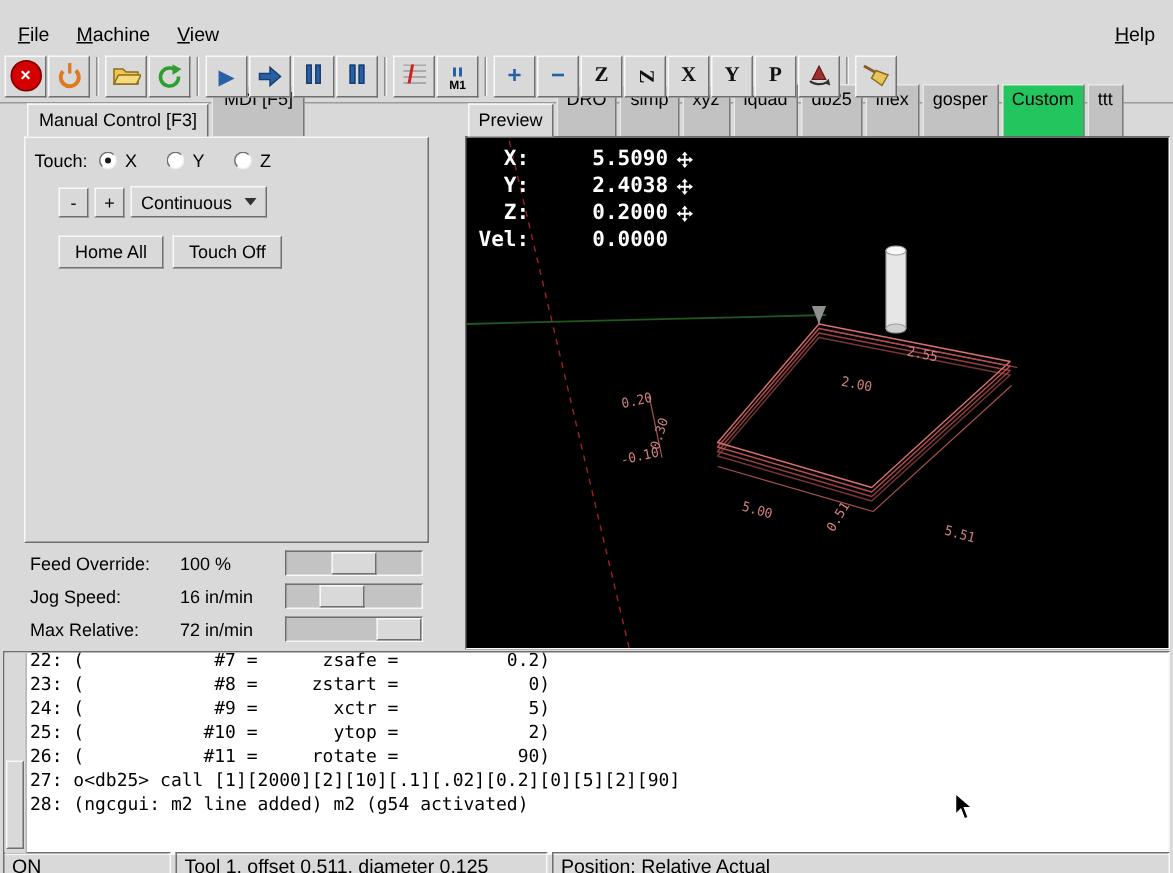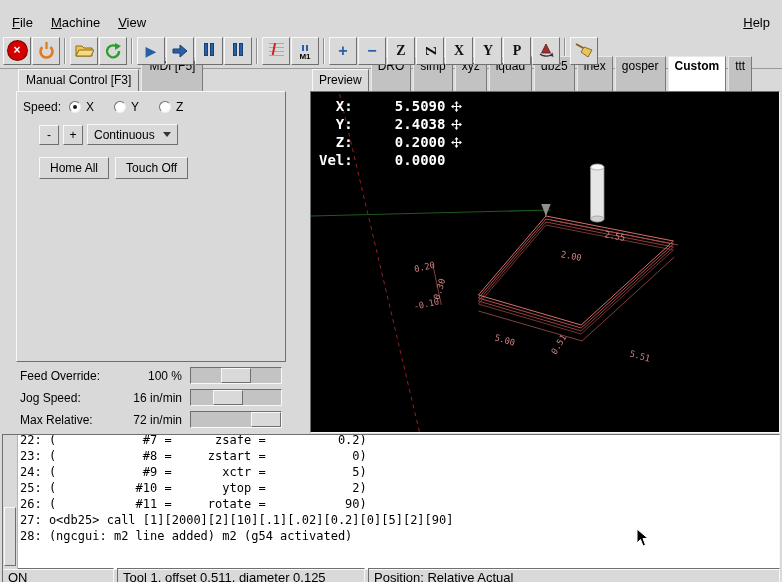--- a/index.html
+++ b/index.html
@@ -45,21 +45,21 @@
   .main { display: flex; height: 364px; }
 
   
   .left-panel { width: 286px; display: flex; flex-direction: column; padding: 0 0 0 16px; flex: none; }
   .tabs-row { display: flex; align-items: flex-end; height: 22px; padding-left: 2px; }
   .tab { height: 35px; line-height: 18px; padding: 0 7px; background: #c2c2c2;
          border: 1px solid; border-color: #e8e8e8 #7a7a7a #7a7a7a #e8e8e8; border-bottom: none;
          margin-right: 2px; white-space: nowrap; }
   .tab.active { height: 22px; line-height: 21px; background: #d9d9d9; position: relative; z-index: 2;
                 border-color: #f8f8f8 #6f6f6f transparent #f8f8f8; }
-  .tab.lighter { background: #ffffff; font-weight: bold; }
+  .tab.lighter { background: #22c55e; }
   .lframe { flex: 1; border: 1px solid; border-color: #f8f8f8 #6f6f6f #6f6f6f #f8f8f8;
             background: #d9d9d9; padding: 8px 6px; position: relative; z-index: 1; }
   .axis-row { display: flex; align-items: center; gap: 6px; margin-bottom: 10px; }
   .axis-label { margin-right: 2px; }
   .radio-wrap { display: flex; align-items: center; gap: 5px; margin-right: 14px; }
   .radio { width: 12px; height: 12px; border-radius: 50%; background: #fff;
            border: 1px solid; border-color: #6f6f6f #f0f0f0 #f0f0f0 #6f6f6f; position: relative; }
   .radio.checked::after { content: ""; position: absolute; left: 3px; top: 3px; width: 4px; height: 4px;
                           border-radius: 50%; background: #1a1a1a; }
   .jog-row { display: flex; align-items: center; gap: 4px; margin: 0 0 12px 16px; }
@@ -69,21 +69,21 @@
            background: #d9d9d9; border: 1px solid; border-color: #f8f8f8 #6f6f6f #6f6f6f #f8f8f8; }
   .combo-arrow { width: 0; height: 0; border-left: 4px solid transparent; border-right: 4px solid transparent;
                  border-top: 5px solid #333; }
   .home-row { display: flex; gap: 6px; margin-left: 16px; }
   .push-btn { height: 22px; padding: 0 10px; display: flex; align-items: center; justify-content: center;
               background: #d9d9d9; border: 1px solid; border-color: #f8f8f8 #6f6f6f #6f6f6f #f8f8f8; }
 
   .sliders { padding: 3px 4px 2px 4px; }
   .slider-row { display: flex; align-items: center; height: 21px; margin-bottom: 1px; }
   .slider-label { flex: 1; }
-  .slider-value { width: 62px; text-align: right; margin-right: 8px; white-space: nowrap; }
+  .slider-value { width: 62px; text-align: left; margin-right: 8px; white-space: nowrap; }
   .slider { width: 92px; height: 17px; background: #c3c3c3;
             border: 1px solid; border-color: #6f6f6f #f8f8f8 #f8f8f8 #6f6f6f; position: relative; flex: none; }
   .slider .handle { position: absolute; top: 0; width: 30px; height: 15px; background: #d9d9d9;
                     border: 1px solid; border-color: #f8f8f8 #6f6f6f #6f6f6f #f8f8f8; }
 
   
   .right-panel { flex: 1; display: flex; flex-direction: column; min-width: 0; padding-right: 2px; margin-left: 24px; }
   .rtabs .tab { padding: 0 6px; }
   .preview { flex: 1; background: #000; position: relative; overflow: hidden;
              border: 1px solid; border-color: #6f6f6f #f8f8f8 #f8f8f8 #6f6f6f; }
@@ -215,21 +215,21 @@
 
 <div class="main">
 
   <div class="left-panel">
     <div class="tabs-row">
       <div class="tab active">Manual Control [F3]</div>
       <div class="tab">MDI [F5]</div>
     </div>
     <div class="lframe">
       <div class="axis-row">
-        <span class="axis-label">Speed:</span>
+        <span class="axis-label">Touch:</span>
         <span class="radio-wrap">
           <span class="radio checked"></span>
           <span>X</span>
         </span>
         <span class="radio-wrap">
           <span class="radio"></span>
           <span>Y</span>
         </span>
         <span class="radio-wrap">
           <span class="radio"></span>

